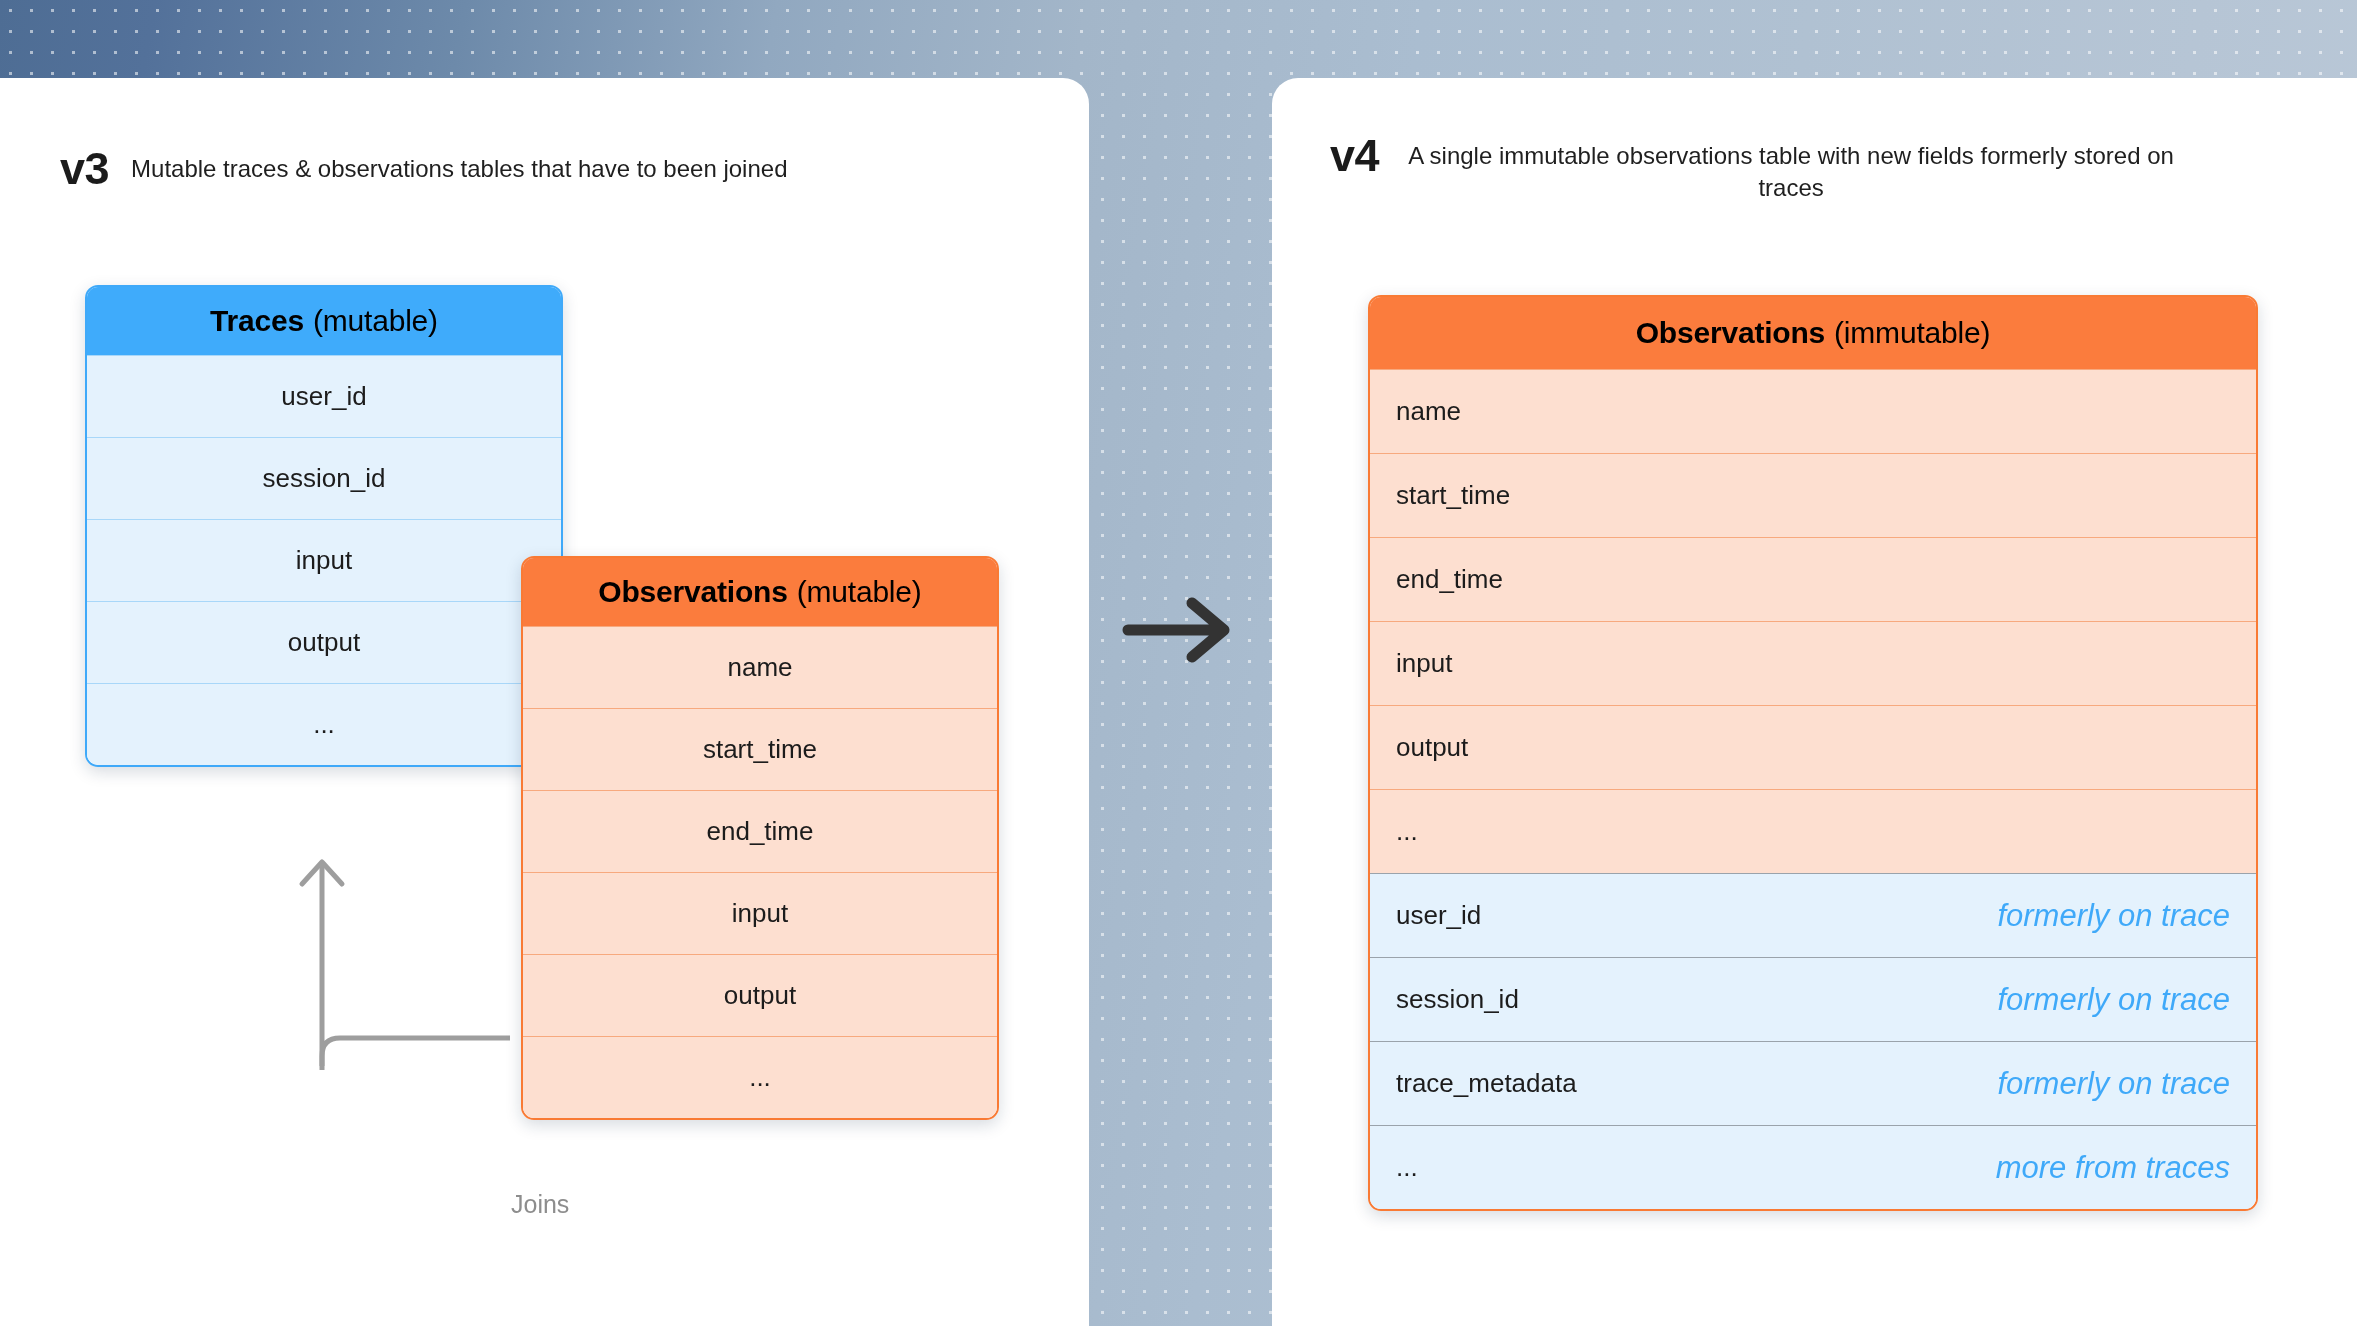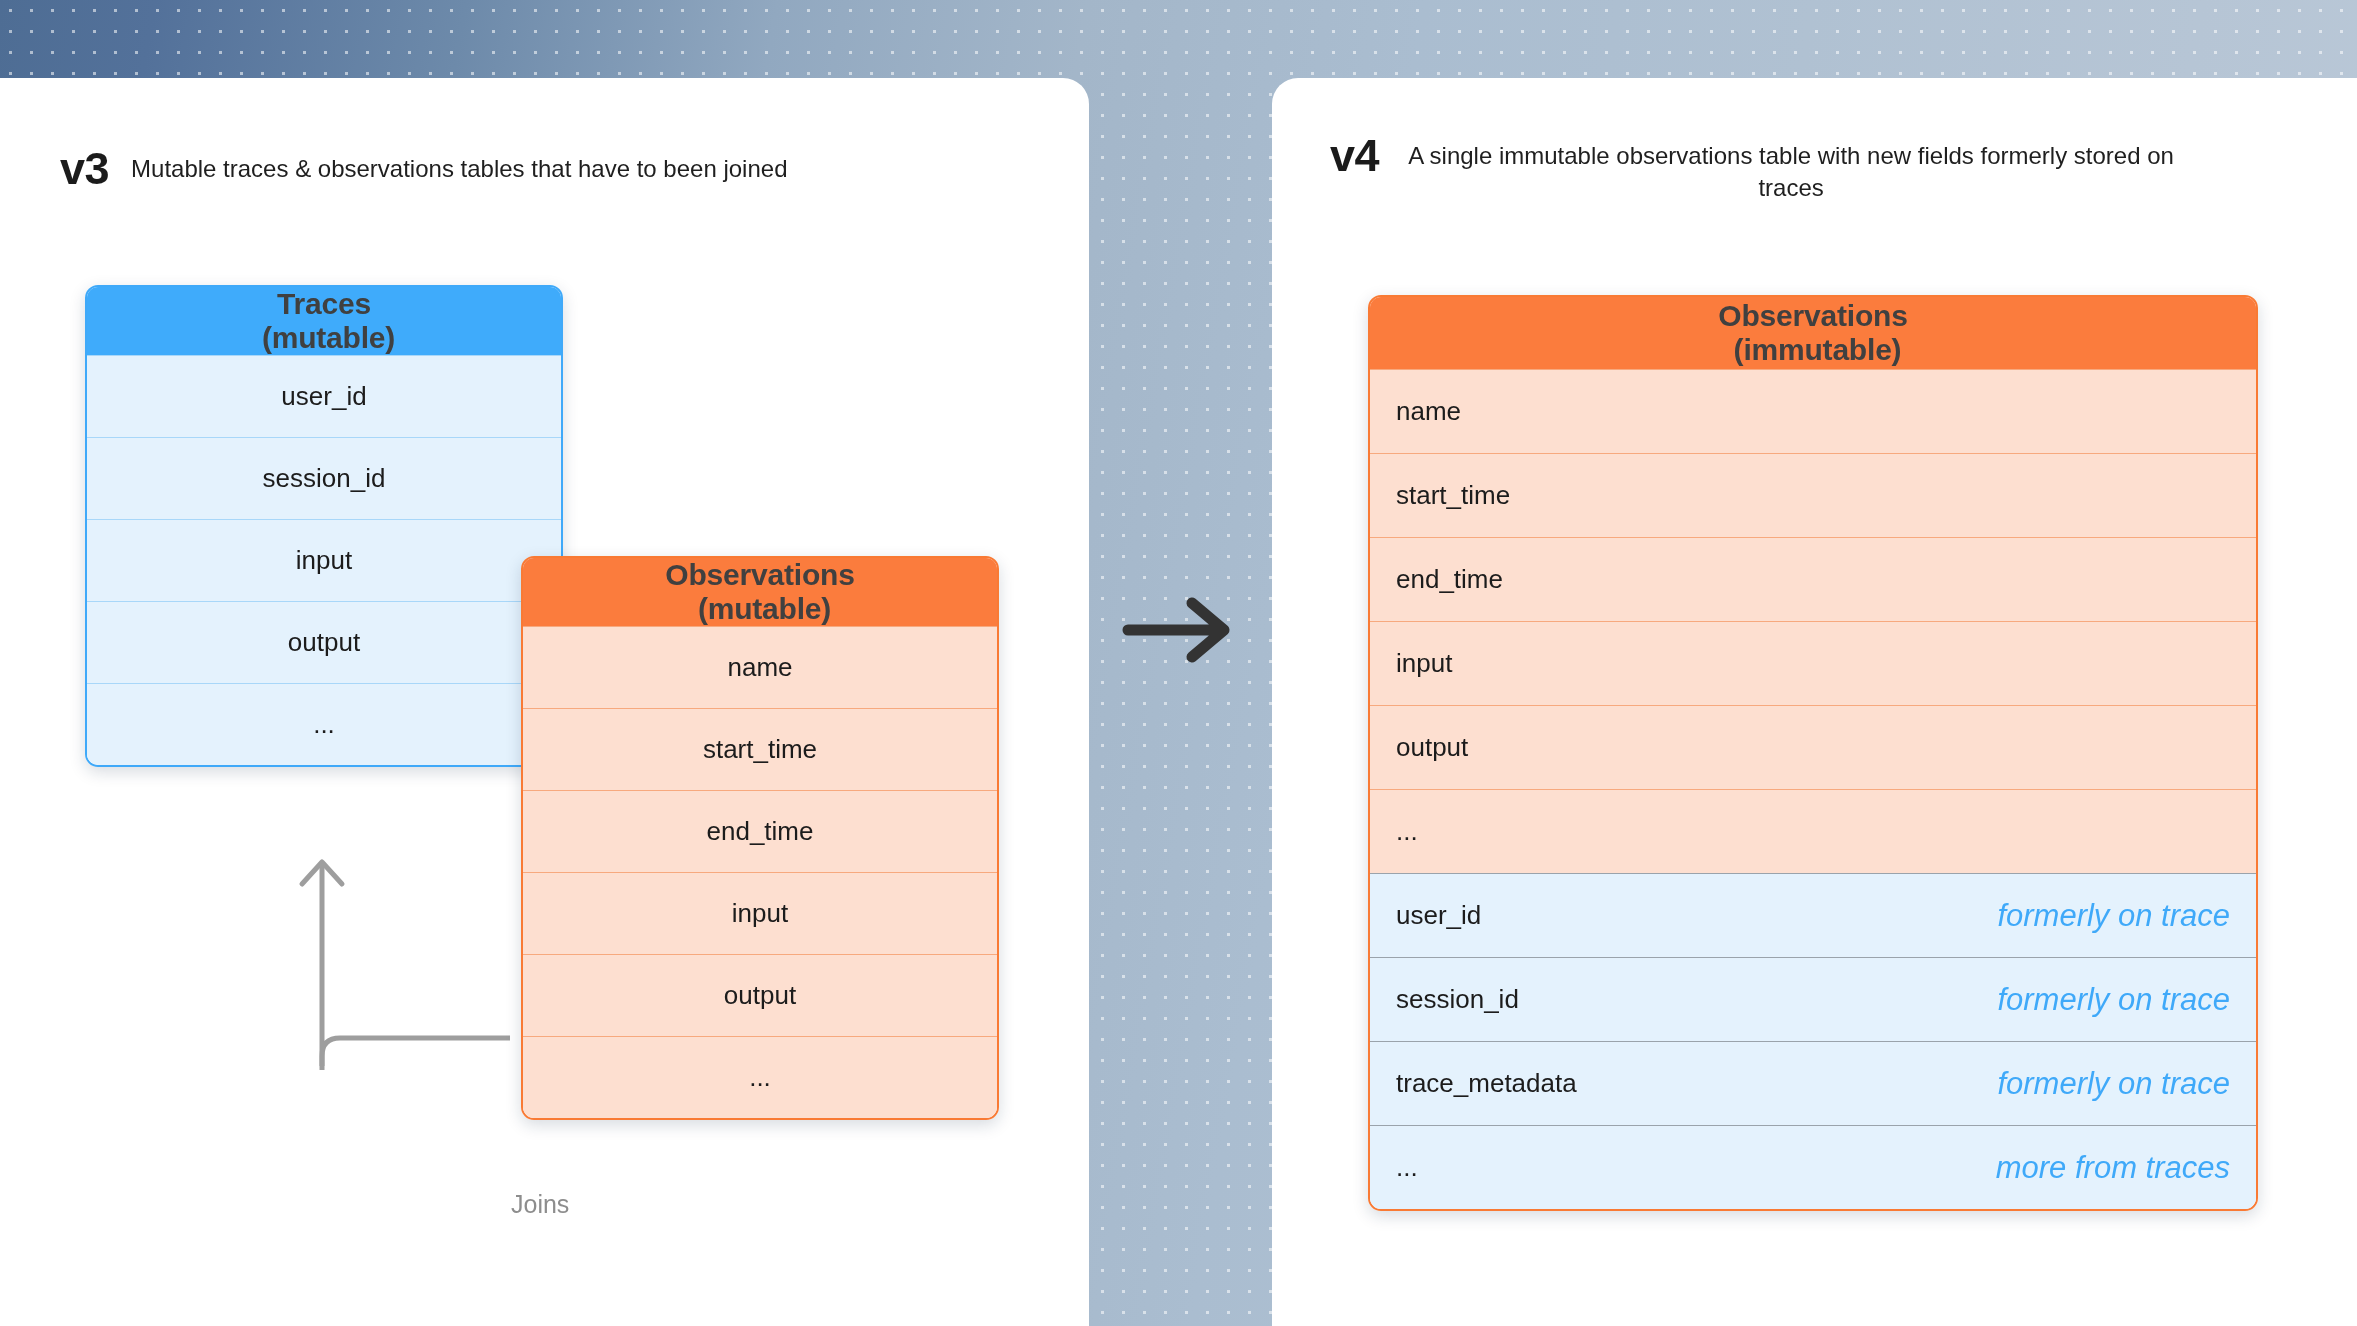--- a/index.html
+++ b/index.html
@@ -71,30 +71,29 @@
 
   
   .tbl {
     position: absolute;
     border-radius: 13px;
     overflow: hidden;
     box-shadow: 0 5px 16px rgba(20,40,70,0.17);
   }
   .tbl-head {
     text-align: right;
-    color: #404040;
+    color: #000000;
     font-size: 30px;
     letter-spacing: -0.2px;
     display: flex;
     align-items: center;
     justify-content: center;
-    flex-direction: column;
   }
   .tbl-head .strong { font-weight: 700; }
-  .tbl-head .light  { font-weight: 700; margin-left: 9px; }
+  .tbl-head .light  { font-weight: 400; margin-left: 9px; }
 
   .tbl-row {
     font-size: 26px;
     color: #1c1c1c;
     display: flex;
     align-items: center;
   }
   .tbl-row.center { justify-content: center; }
   .tbl-row.left   { justify-content: space-between; padding: 0 26px; }
 

